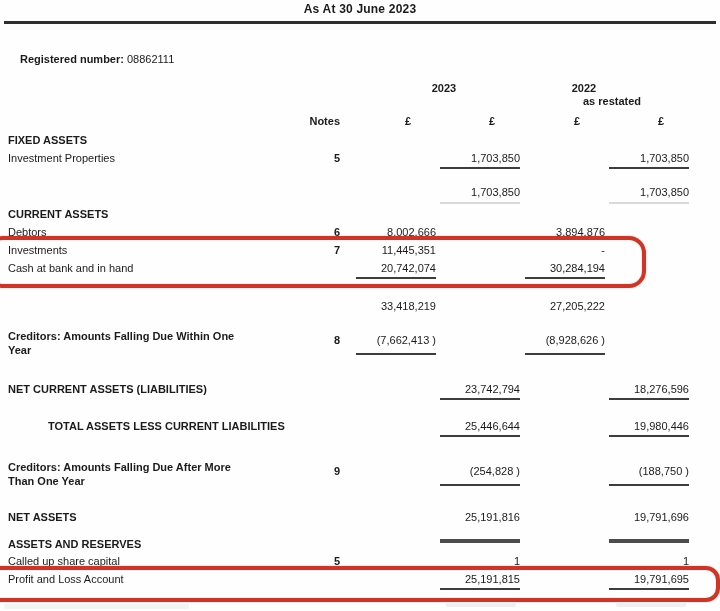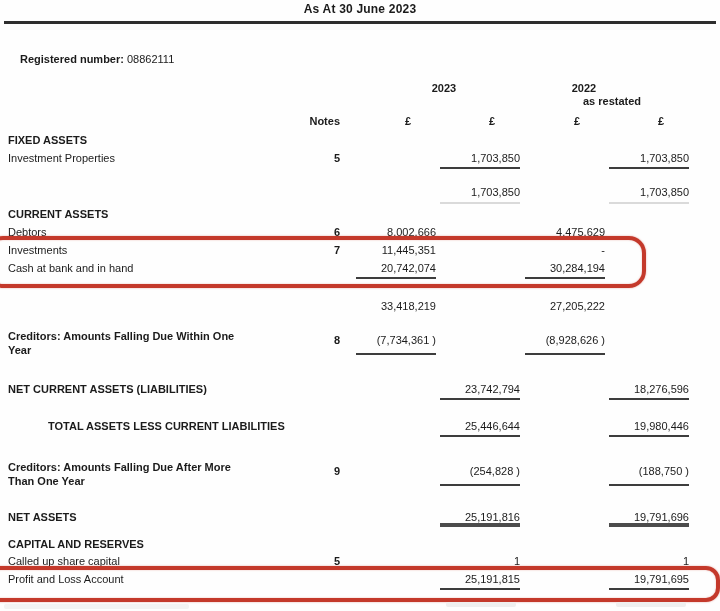--- a/index.html
+++ b/index.html
@@ -21,21 +21,21 @@
   .c1 { position:absolute; left:356px; width:80px; text-align:right; }
   .c2 { position:absolute; left:440px; width:80px; text-align:right; }
   .c3 { position:absolute; left:525px; width:80px; text-align:right; }
   .c4 { position:absolute; left:609px; width:80px; text-align:right; }
 
   .hdr-year { position:absolute; width:120px; text-align:center; font-weight:bold; line-height:13px; }
   .pound { font-weight:bold; text-align:center; padding-left:12px; }
 
   .ul  { border-bottom:2px solid #3d3d3d; padding-bottom:3px; }
   .ul-gap { border-bottom:2px solid #3d3d3d; padding-bottom:7px; }
-  .ul-thick { border-bottom:4px solid #4c4c4c; padding-bottom:0; }
+  .ul-thick { border-bottom:4px solid #4c4c4c; padding-bottom:16px; }
   .ul-faint { border-bottom:2px solid #dadada; padding-bottom:4px; }
 
   .annot {
     position:absolute; border:4px solid #c4392b; border-radius:17px;
     box-shadow:0 0 2px rgba(196,57,43,.45), inset 0 0 2px rgba(196,57,43,.35);
     pointer-events:none;
   }
   .smudge { position:absolute; background:#efefef; border-radius:2px; }
 </style>
 </head>
@@ -80,21 +80,21 @@
   </div>
 
   <div class="abs" style="top:208px; left:0; width:720px;">
     <span class="lab bold">CURRENT ASSETS</span>
   </div>
 
   <div class="abs" style="top:226px; left:0; width:720px;">
     <span class="lab">Debtors</span>
     <span class="note">6</span>
     <span class="c1">8,002,666</span>
-    <span class="c3">4,475,629</span>
+    <span class="c3">3,894,876</span>
   </div>
 
   <div class="abs" style="top:244px; left:0; width:720px;">
     <span class="lab">Investments</span>
     <span class="note">7</span>
     <span class="c1">11,445,351</span>
     <span class="c3">-</span>
   </div>
 
   <div class="abs" style="top:262px; left:0; width:720px;">
@@ -104,21 +104,21 @@
   </div>
 
   <div class="abs" style="top:300px; left:0; width:720px;">
     <span class="c1">33,418,219</span>
     <span class="c3">27,205,222</span>
   </div>
 
   <div class="abs" style="top:330px; left:0; width:720px;">
     <span class="lab bold" style="width:252px;">Creditors: Amounts Falling Due Within One Year</span>
     <span class="note" style="top:4px;">8</span>
-    <span class="c1 ul-gap" style="top:4px;">(7,734,361 )</span>
+    <span class="c1 ul-gap" style="top:4px;">(7,662,413 )</span>
     <span class="c3 ul-gap" style="top:4px;">(8,928,626 )</span>
   </div>
 
   <div class="abs" style="top:383px; left:0; width:720px;">
     <span class="lab bold" style="width:340px;">NET CURRENT ASSETS (LIABILITIES)</span>
     <span class="c2 ul">23,742,794</span>
     <span class="c4 ul">18,276,596</span>
   </div>
 
   <div class="abs" style="top:420px; left:0; width:720px;">
@@ -134,21 +134,21 @@
     <span class="c4 ul-gap" style="top:4px;">(188,750 )</span>
   </div>
 
   <div class="abs" style="top:511px; left:0; width:720px;">
     <span class="lab bold">NET ASSETS</span>
     <span class="c2 ul-thick">25,191,816</span>
     <span class="c4 ul-thick">19,791,696</span>
   </div>
 
   <div class="abs" style="top:538px; left:0; width:720px;">
-    <span class="lab bold">CAPITAL AND RESERVES</span>
+    <span class="lab bold">ASSETS AND RESERVES</span>
   </div>
 
   <div class="abs" style="top:555px; left:0; width:720px;">
     <span class="lab">Called up share capital</span>
     <span class="note">5</span>
     <span class="c2">1</span>
     <span class="c4">1</span>
   </div>
 
   <div class="abs" style="top:573px; left:0; width:720px;">

